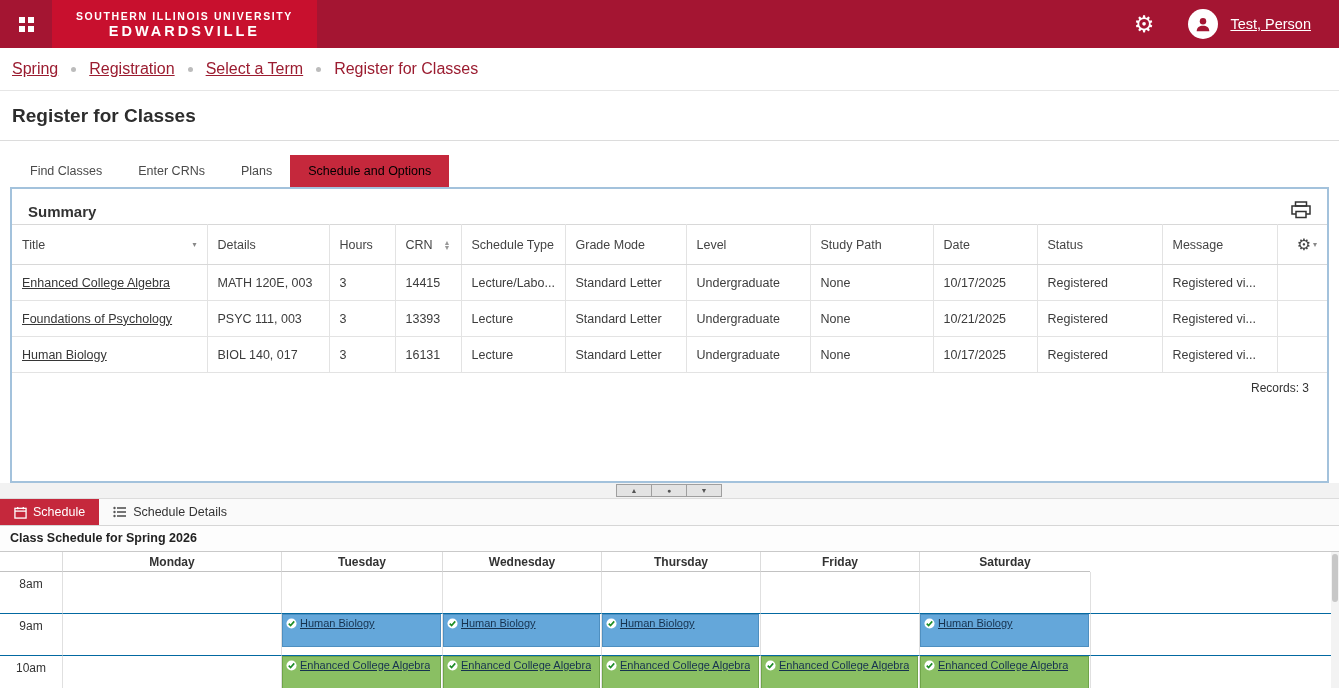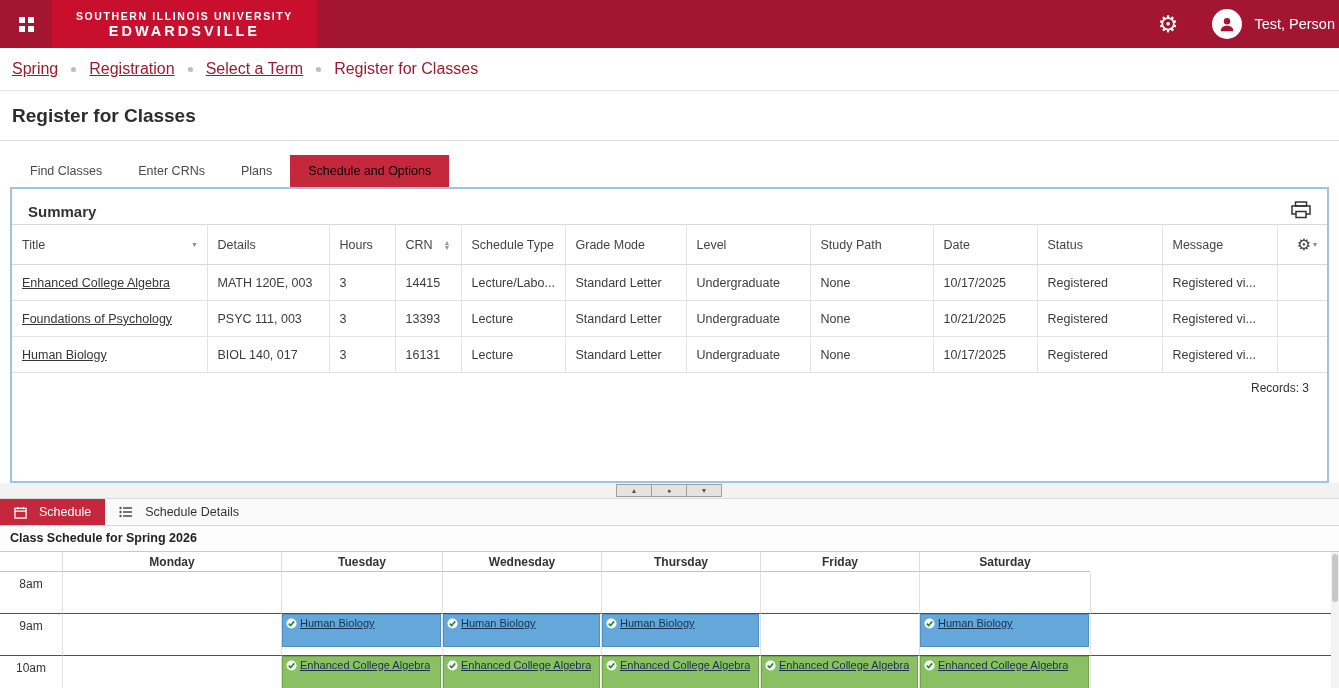--- a/index.html
+++ b/index.html
@@ -13,21 +13,21 @@
   .topbar { height:48px; background:#a41532; display:flex; align-items:center; }
   .app-launcher { width:52px; height:48px; background:none; border:none; display:flex; align-items:center; justify-content:center; cursor:pointer; }
   .grid-icon { width:15px; height:15px; display:grid; grid-template-columns:6px 6px; grid-template-rows:6px 6px; gap:3px; }
   .grid-icon span { background:#fff; }
   .logo-box { background:#c8102e; height:48px; padding:0 24px; display:flex; flex-direction:column; justify-content:center; align-items:center; color:#fff; cursor:pointer; }
   .logo-line1 { font-size:10.5px; letter-spacing:1.6px; font-weight:600; white-space:nowrap; }
   .logo-line2 { font-size:14.5px; letter-spacing:3px; font-weight:700; margin-top:1px; white-space:nowrap; }
   .topbar-spacer { flex:1; }
   .topbar-gear { background:none; border:none; color:#fff; font-size:23px; line-height:1; margin-right:28px; cursor:pointer; }
   .avatar { width:30px; height:30px; border-radius:50%; background:#fff; display:flex; align-items:center; justify-content:center; margin-right:12px; cursor:pointer; overflow:hidden; }
-  .user-name { color:#fff; font-size:14.5px; margin-right:4px; cursor:pointer; }
+  .user-name { color:#fff; font-size:14.5px; margin-right:28px; cursor:pointer;text-decoration:underline; }
 
   
   .breadcrumb { height:43px; display:flex; align-items:center; padding:0 12px; border-bottom:1px solid #e6e6e6; background:#fff; }
   .crumb { color:#9b1c30; font-size:16px; text-decoration:underline; cursor:pointer; }
   .crumb.current { text-decoration:none; cursor:default; }
   .crumb-sep { width:5px; height:5px; border-radius:50%; background:#bcbcbc; margin:0 13px; flex:none; }
 
   
   .title-bar { height:50px; display:flex; align-items:center; padding:0 12px; border-bottom:1px solid #dcdcdc; background:#fff; }
   .page-title { font-size:19px; font-weight:700; color:#2d2d2d; margin:0; }
@@ -56,21 +56,21 @@
   .gear-small { font-size:16px; color:#444; line-height:1; }
   .row-link { color:#363636; text-decoration:underline; cursor:pointer; }
   .records { text-align:right; font-size:12px; color:#333; padding:8px 18px 0 0; }
 
   
   .resizer { height:16px; background:#f2f2f2; border-bottom:1px solid #dcdcdc; display:flex; align-items:center; justify-content:center; }
   .resizer button { width:36px; height:13px; border:1px solid #9f9f9f; background:#e3e3e3; color:#555; font-size:7px; line-height:1; display:flex; align-items:center; justify-content:center; padding:0; margin-left:-1px; cursor:pointer; }
 
   
   .sched-tabs { height:27px; display:flex; align-items:stretch; background:#fafafa; border-bottom:1px solid #d6d6d6; }
-  .sched-tab { display:flex; align-items:center; gap:12px; padding:0 14px; font-size:12.5px; color:#333; background:none; border:none; cursor:pointer; }
+  .sched-tab { display:flex; align-items:center; gap:6px; padding:0 14px; font-size:12.5px; color:#333; background:none; border:none; cursor:pointer; }
   .sched-tab.active { background:#c5283c; color:#fff; }
   .sched-title { height:26px; line-height:25px; font-size:12.5px; font-weight:700; color:#222; padding-left:10px; border-bottom:1px solid #c9c9c9; background:#fdfdfd; }
 
   
   .calendar { position:relative; height:146px; }
   .cal-grid { display:grid; grid-template-columns:62px 219px 161px 159px 159px 159px 171px 1fr; }
   .cal-head-cell { height:20px; line-height:20px; font-size:12px; font-weight:700; color:#333; text-align:center; border-bottom:1px solid #c2c2c2; border-left:1px solid #dcdcdc; }
   .cal-head-cell:first-child { border-left:none; }
   .cal-cell { height:42px; border-left:1px solid #e0e0e0; border-bottom:1px solid #0369a1; position:relative; }
   .time-cell { border-left:none; text-align:center; font-size:12px; color:#333; padding-top:5px; }

